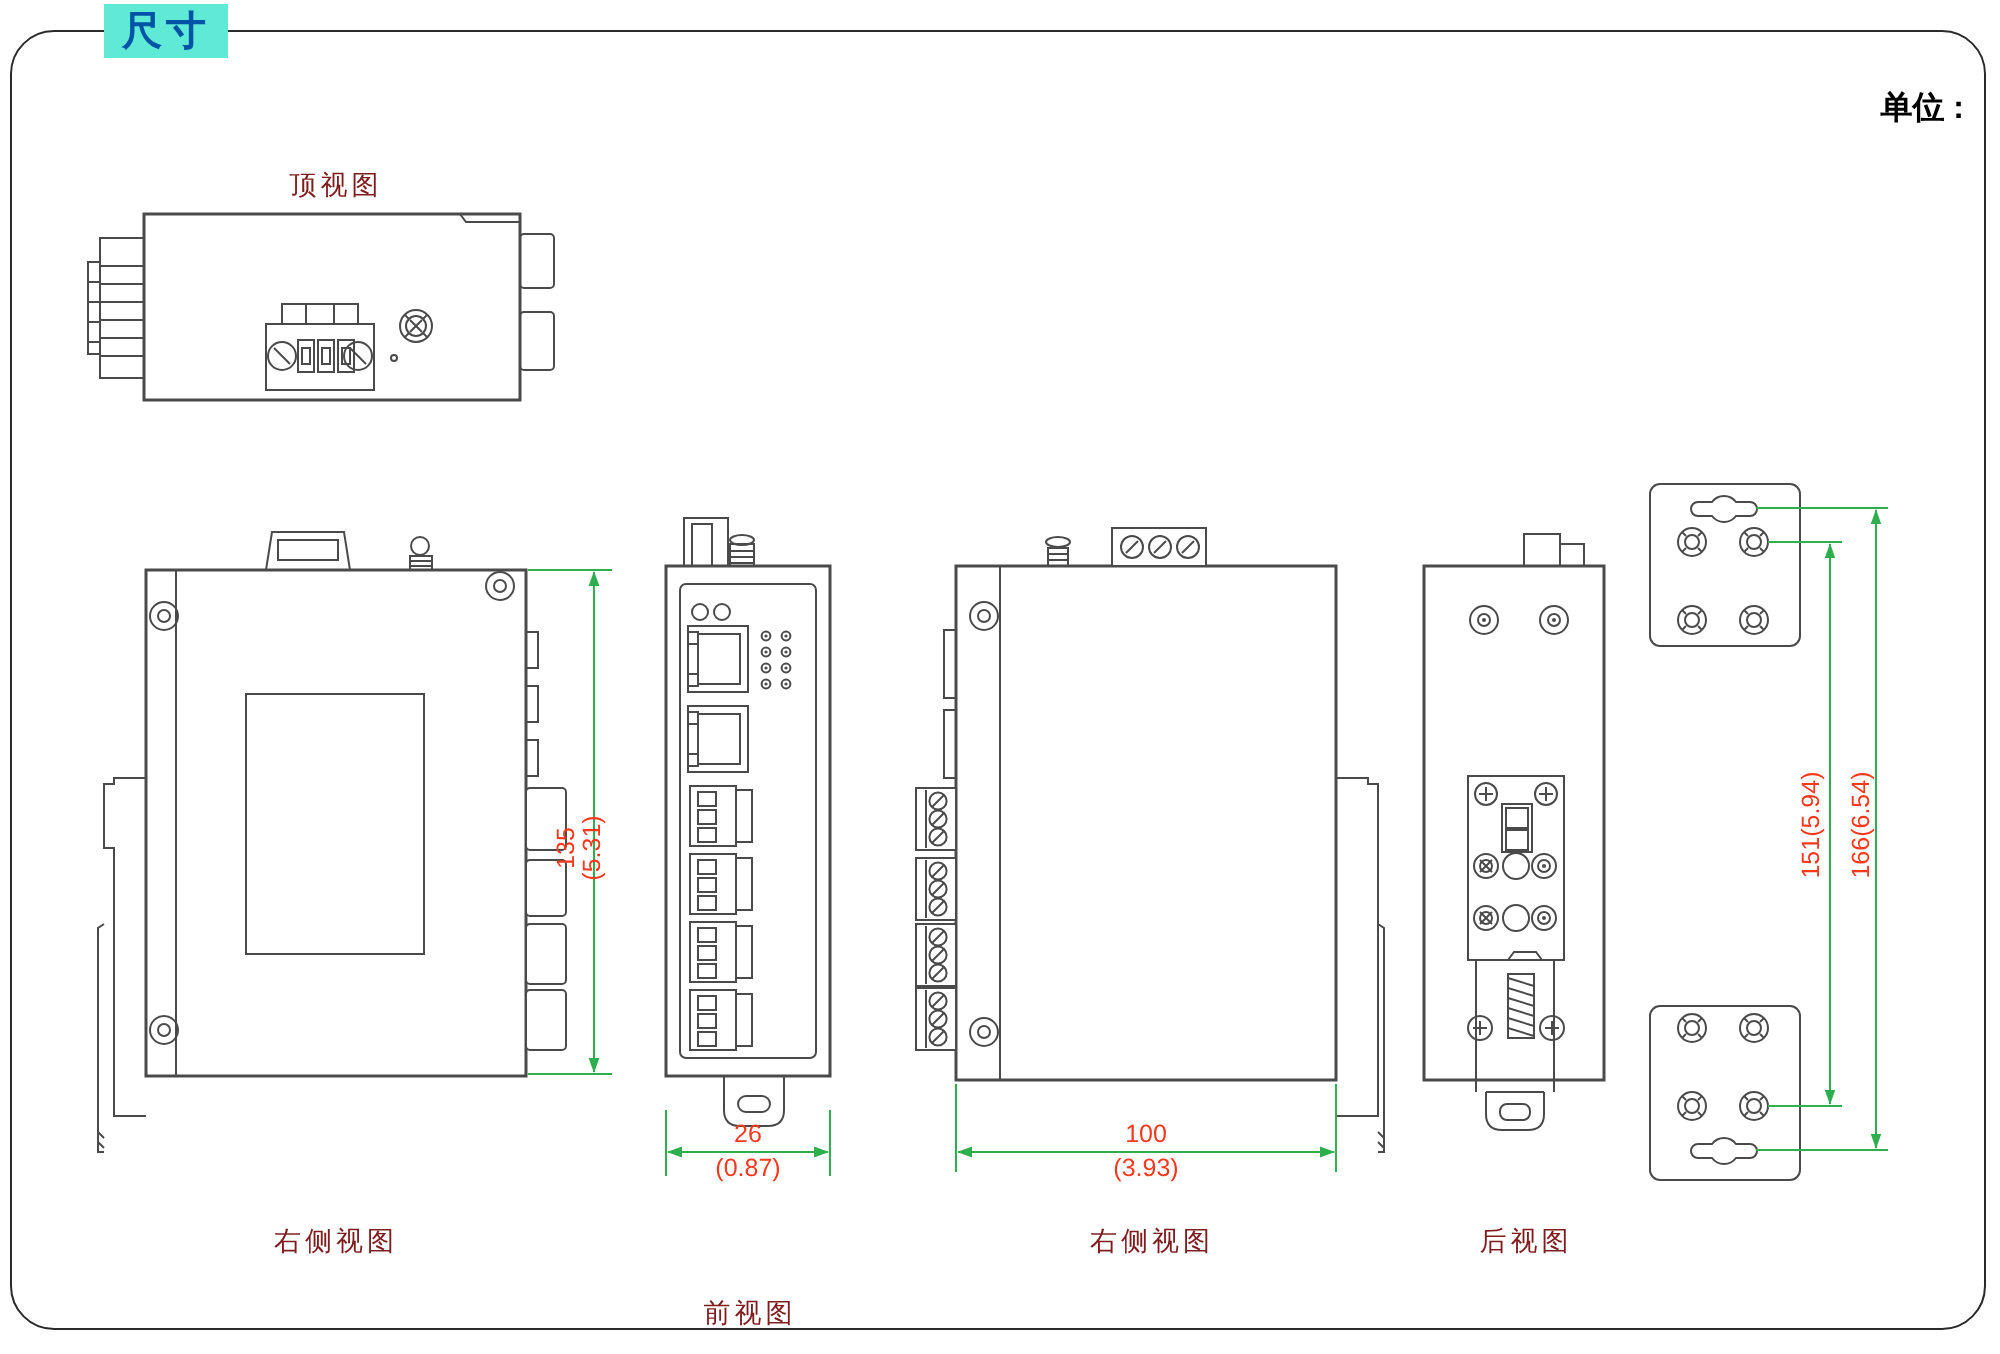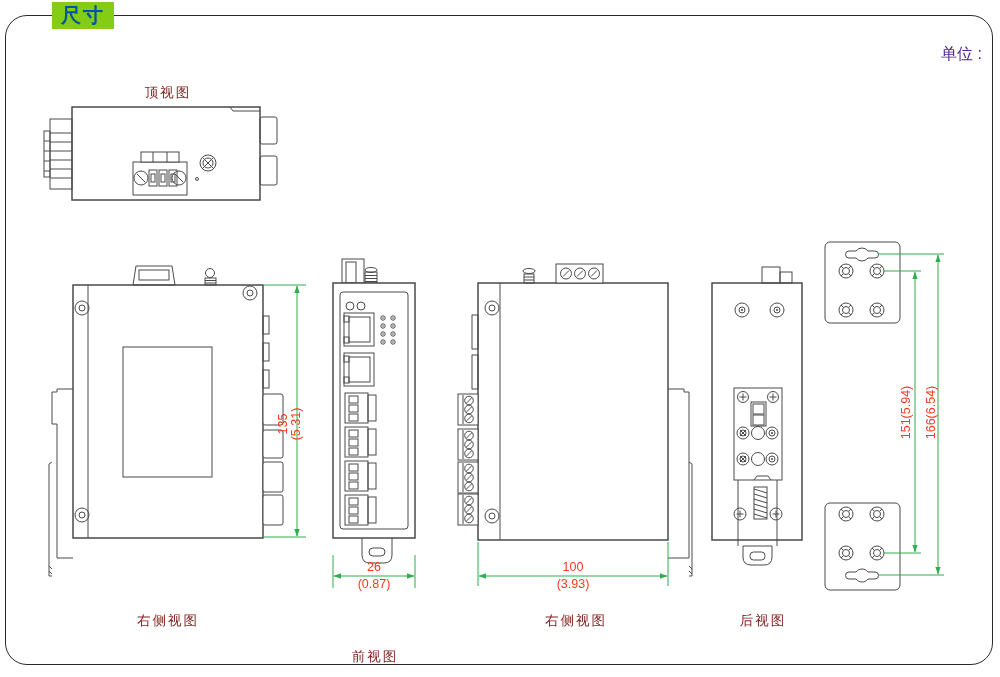--- a/index.html
+++ b/index.html
@@ -1,24 +1,24 @@
 <!DOCTYPE html>
 <html style="--accent-blue: #0054a8; --dimension-green: #2fae4e; --dimension-red: #f9391d; --line-gray: #4a4a4b;"><head>
 <meta charset="utf-8">
 <style>
   html,body{margin:0;padding:0;background:#fff;}
   body{font-family:"Liberation Sans","DejaVu Sans",sans-serif;}
   .canvas{position:relative;width:1000px;height:677px;background:#fff;overflow:hidden;}
   .frame{position:absolute;left:5px;top:15px;width:986px;height:648px;
          border:1.5px solid #2a2a2c;border-radius:22px;background:#fff;z-index:1;}
   svg.draw{position:absolute;left:0;top:0;z-index:2;}
-  .title{position:absolute;left:52px;top:2px;padding:0 9px;background:#84cc16;z-index:4;
+  .title{position:absolute;left:52px;top:2px;padding:0 9px;background:#5eead4;z-index:4;
          color:var(--accent-blue,#0054a8);font-size:20px;font-weight:bold;letter-spacing:2px;}
   .units{position:absolute;right:18px;top:44px;display:flex;align-items:center;gap:8px;
-         color:#4c1d95;font-size:16px;z-index:4;}
+         color:#000000;font-size:16px;z-index:4;font-weight:bold;}
   .frac{text-align:center;font-size:15.5px;}
   .frac .top{display:block;padding:0 10px 3px;border-bottom:1.5px solid #3c3c3e;}
   .frac .bot{display:block;padding-top:3px;}
   .vlabel{position:absolute;color:#7f1d1d;font-size:13.5px;letter-spacing:2px;
           text-align:center;z-index:4;white-space:nowrap;}
   .dim{position:absolute;color:var(--dimension-red,#f9391d);font-size:12.5px;line-height:13px;
        text-align:center;z-index:4;white-space:nowrap;}
   .dim.rot{transform:rotate(-90deg);}
   .dim span{display:block;}
   

